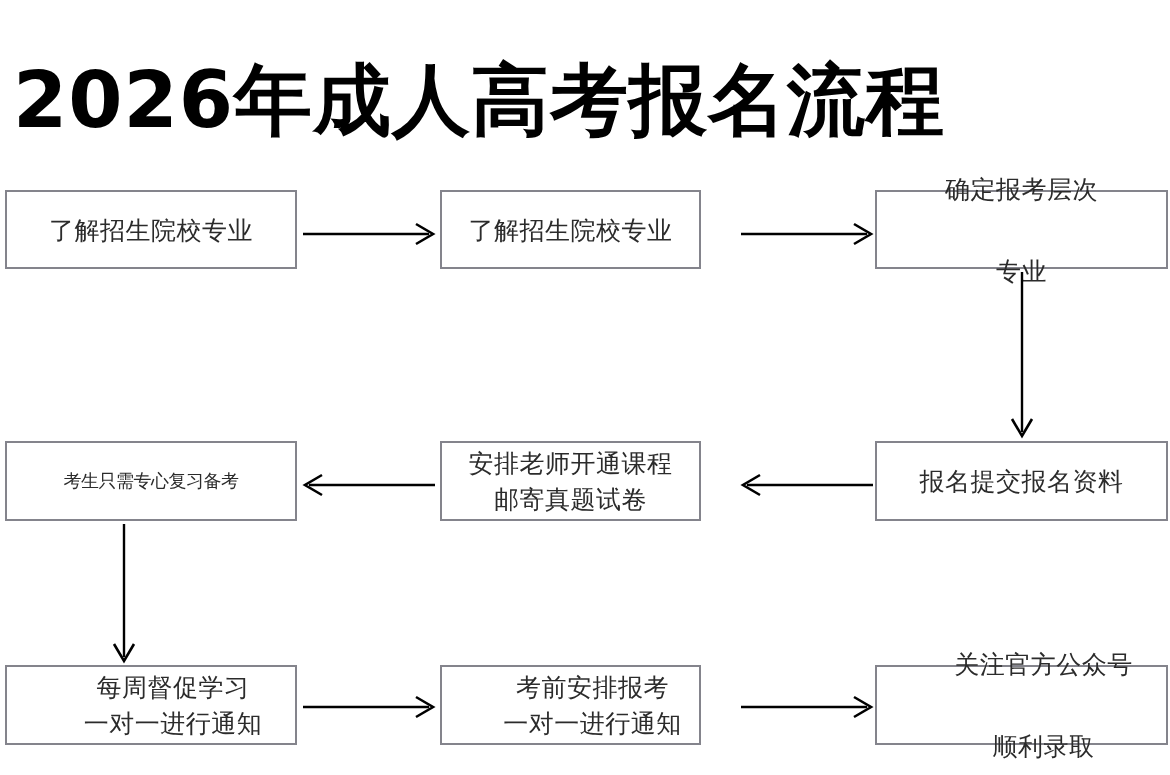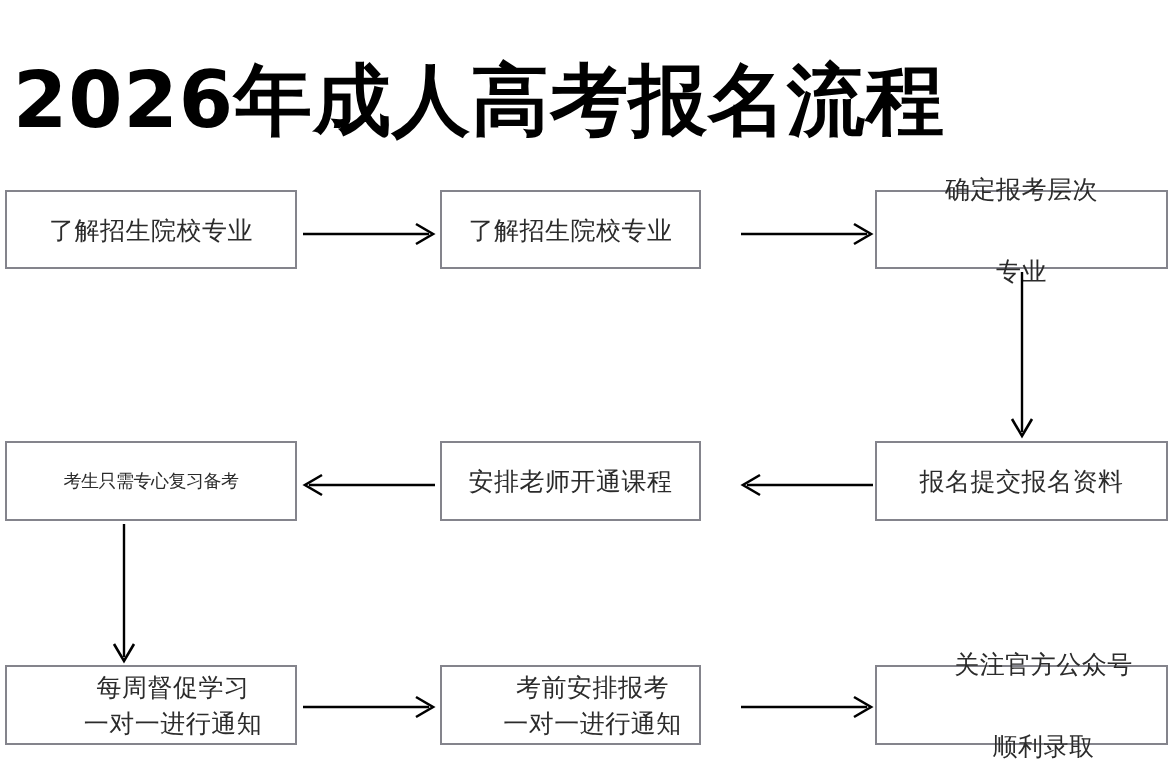--- a/index.html
+++ b/index.html
@@ -112,20 +112,21 @@
     <span class="line">确定报考层次</span>
     <span class="line">专业</span>
   </div>
 
   <div class="node col-a row-2 wide-fill">
     <span class="line">考生只需专心复习备考</span>
   </div>
 
   <div class="node col-b row-2">
     <span class="line">安排老师开通课程</span>
+    <span class="line">邮寄真题试卷</span>
   </div>
 
   <div class="node col-c row-2">
     <span class="line">报名提交报名资料</span>
   </div>
 
   <div class="node col-a row-3">
     <span class="line">每周督促学习</span>
     <span class="line">一对一进行通知</span>
   </div>

